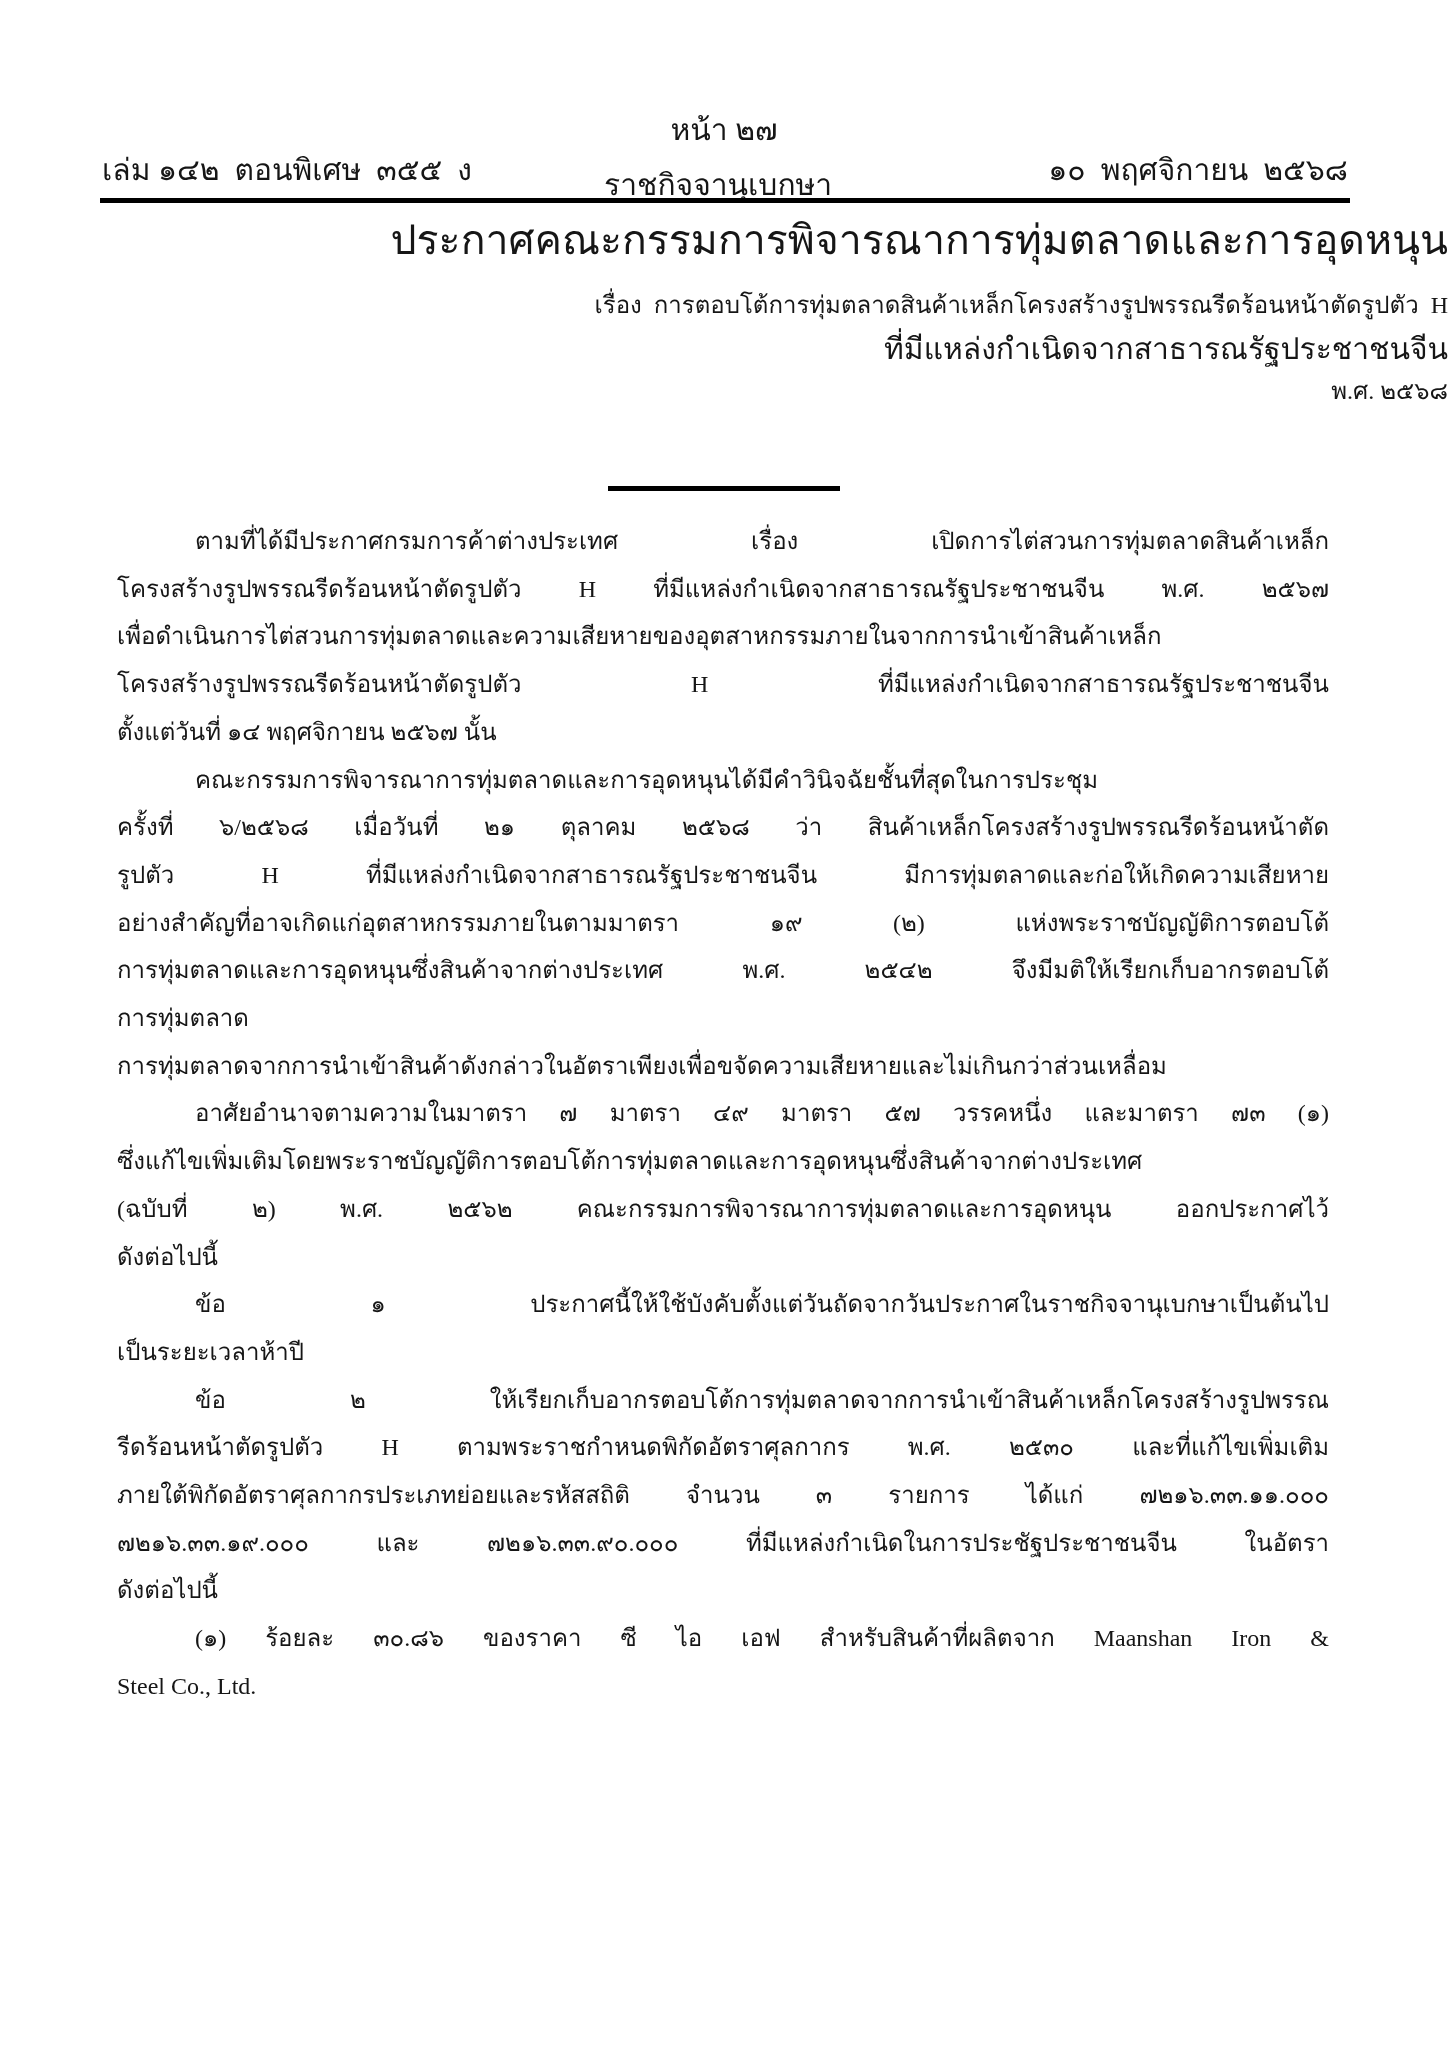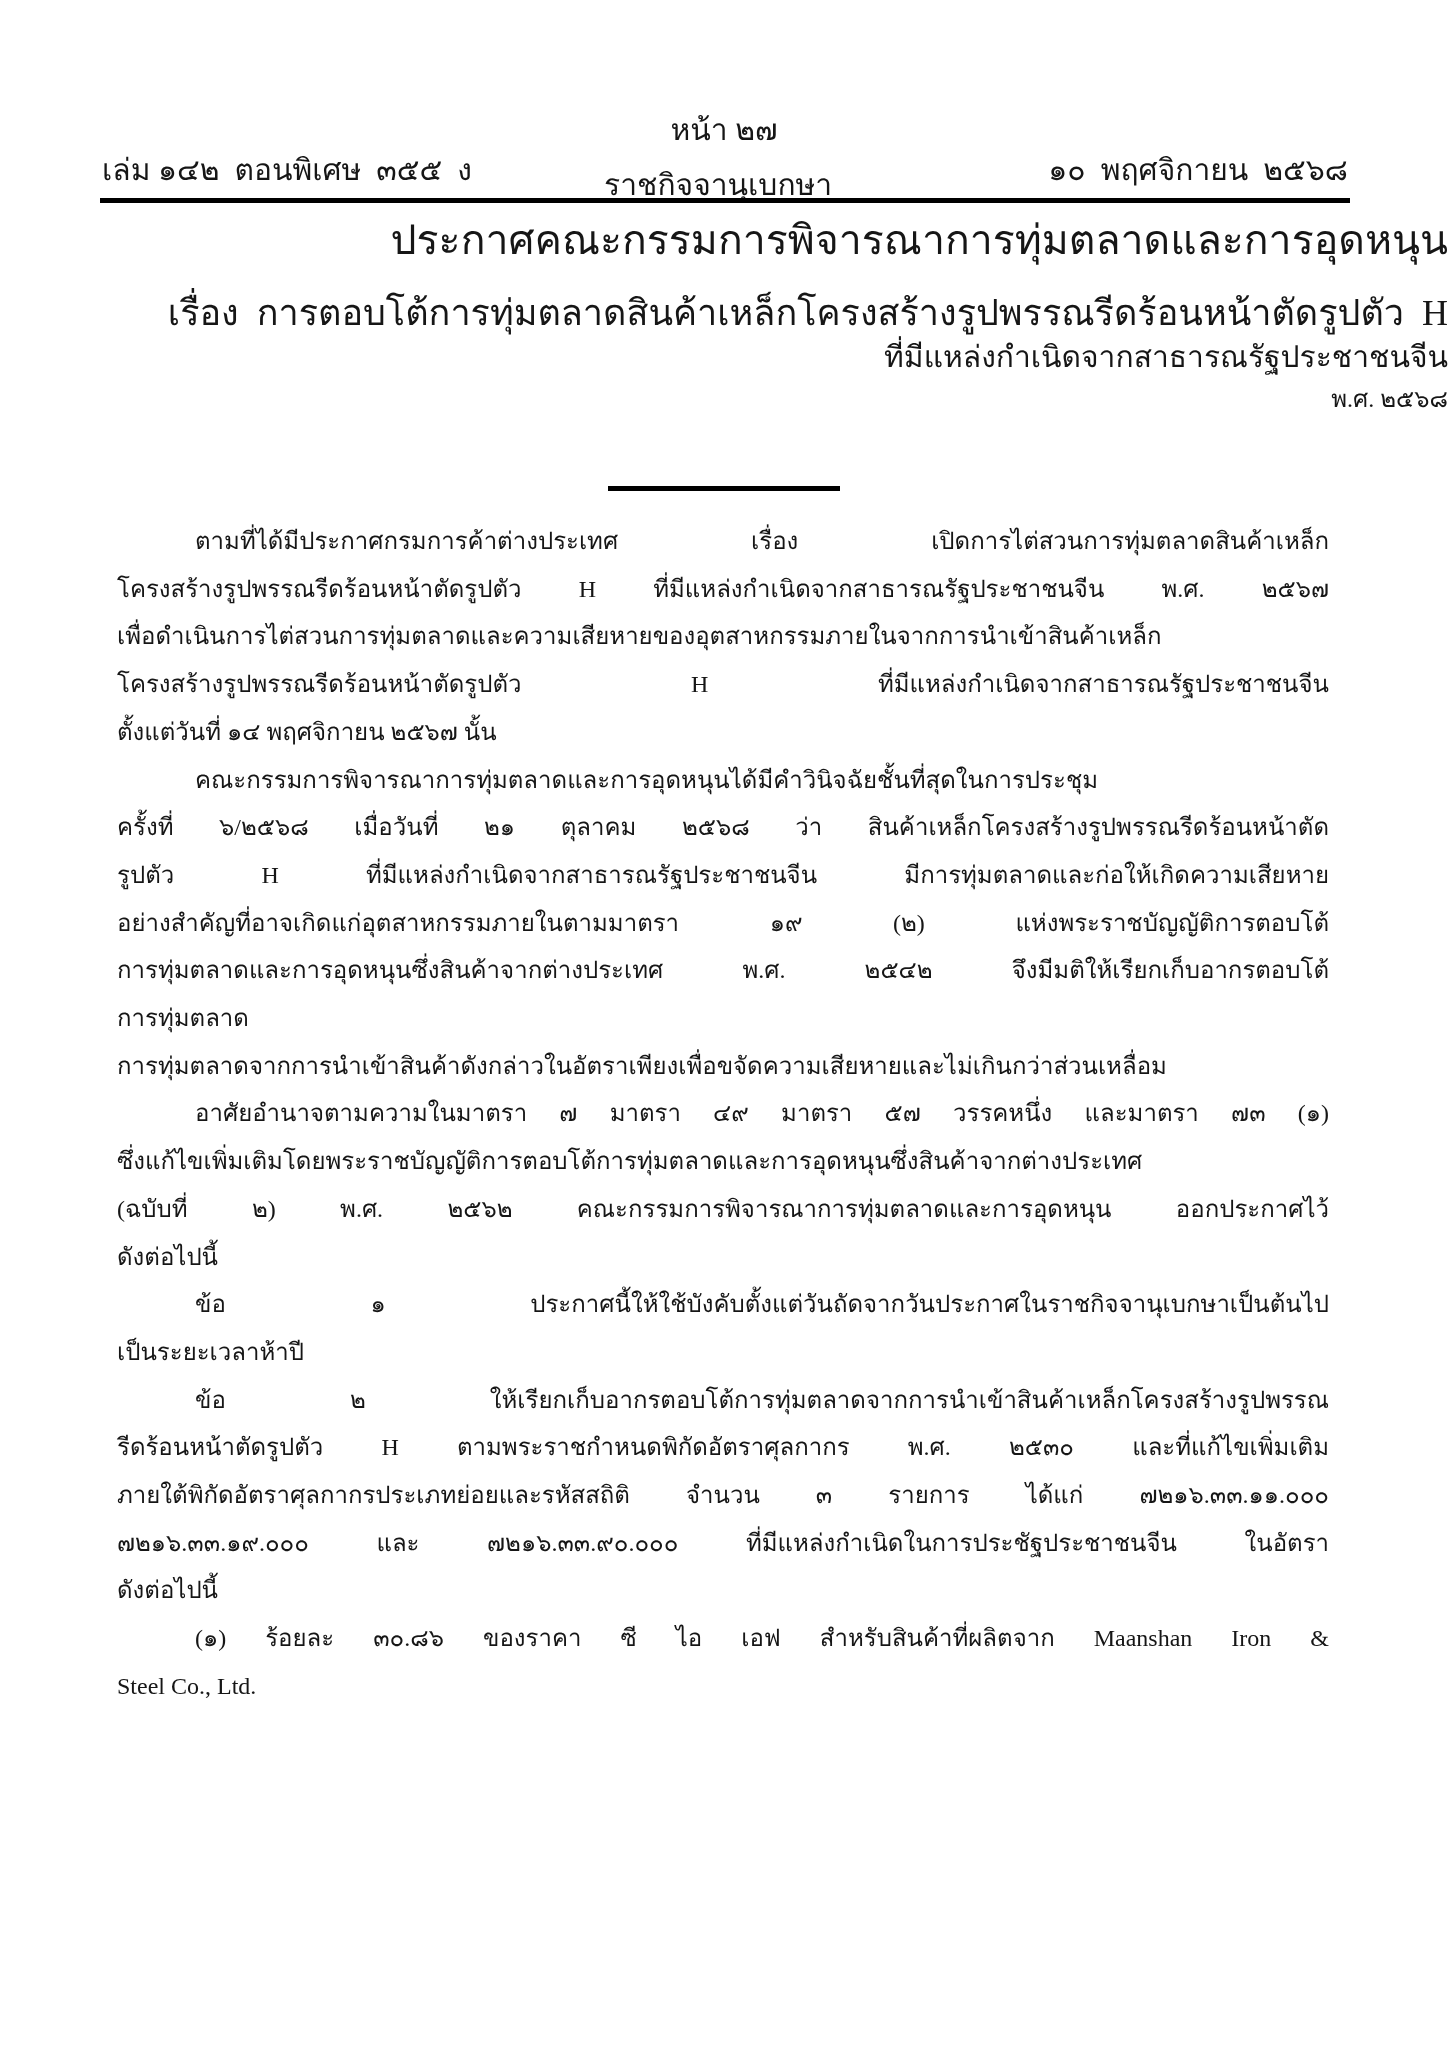--- a/index.html
+++ b/index.html
@@ -27,21 +27,21 @@
   .m-center{ position:absolute; left:50%; top:0; transform:translateX(-53%);margin-top:15px; }
   .m-right { position:absolute; right:2px; top:0; }
   .topline {
     position:absolute; top:198px; left:100px; right:98px;
     height:5px; background:#000;
   }
 
   
   .titleblock { position:absolute; top:210px; left:0; right:0; text-align:right; }
   .t1 { font-size:41px; line-height:60px; }
-  .t2 { font-size:36px; line-height:46px; margin-top:20px; }
+  .t2 { font-size:24px; line-height:46px; margin-top:12px; }
   .t3 { font-size:30px; line-height:42px; }
   .t4 { font-size:24px; line-height:42px; }
   .divider {
     position:absolute; top:486px; left:50%; transform:translateX(-50%);
     width:232px; height:5px; background:#000;
   }
 
   
   .bodyblock {
     position:absolute; top:518px; left:117px; width:1212px;

